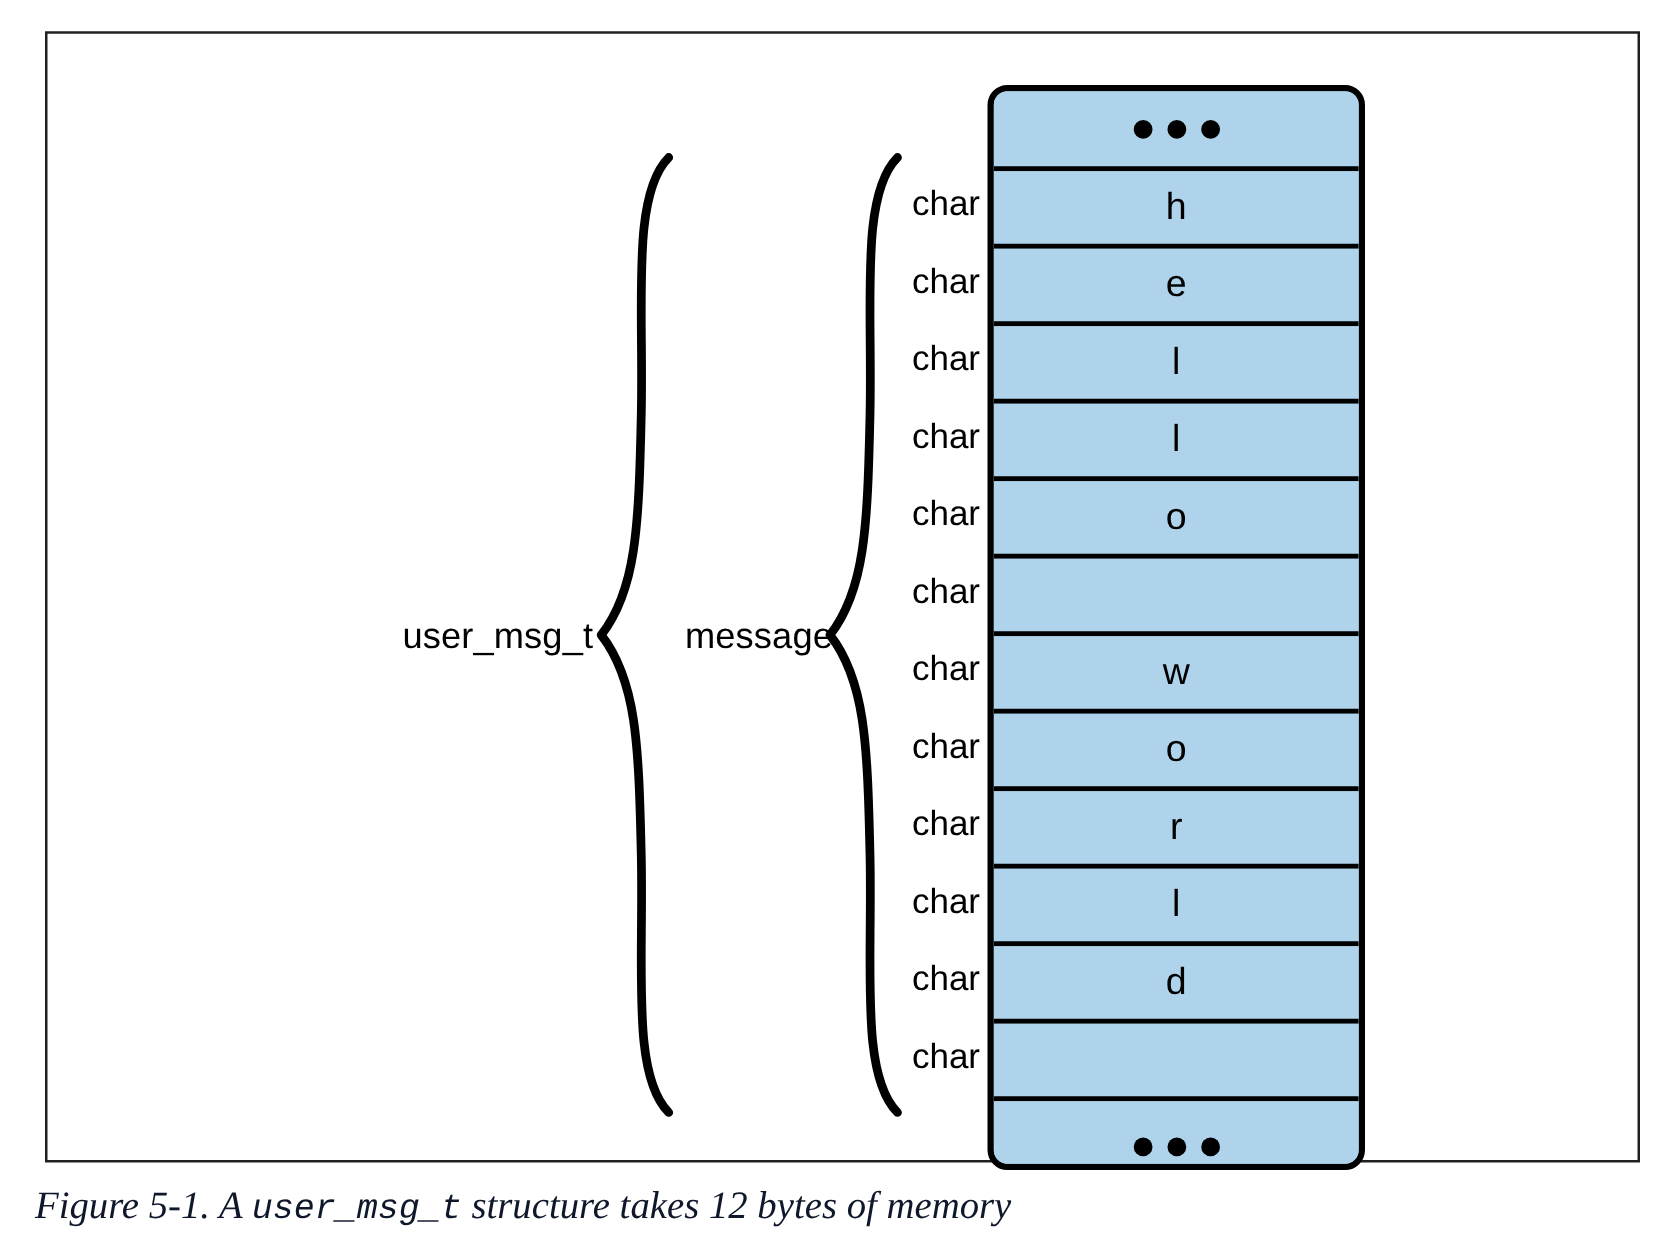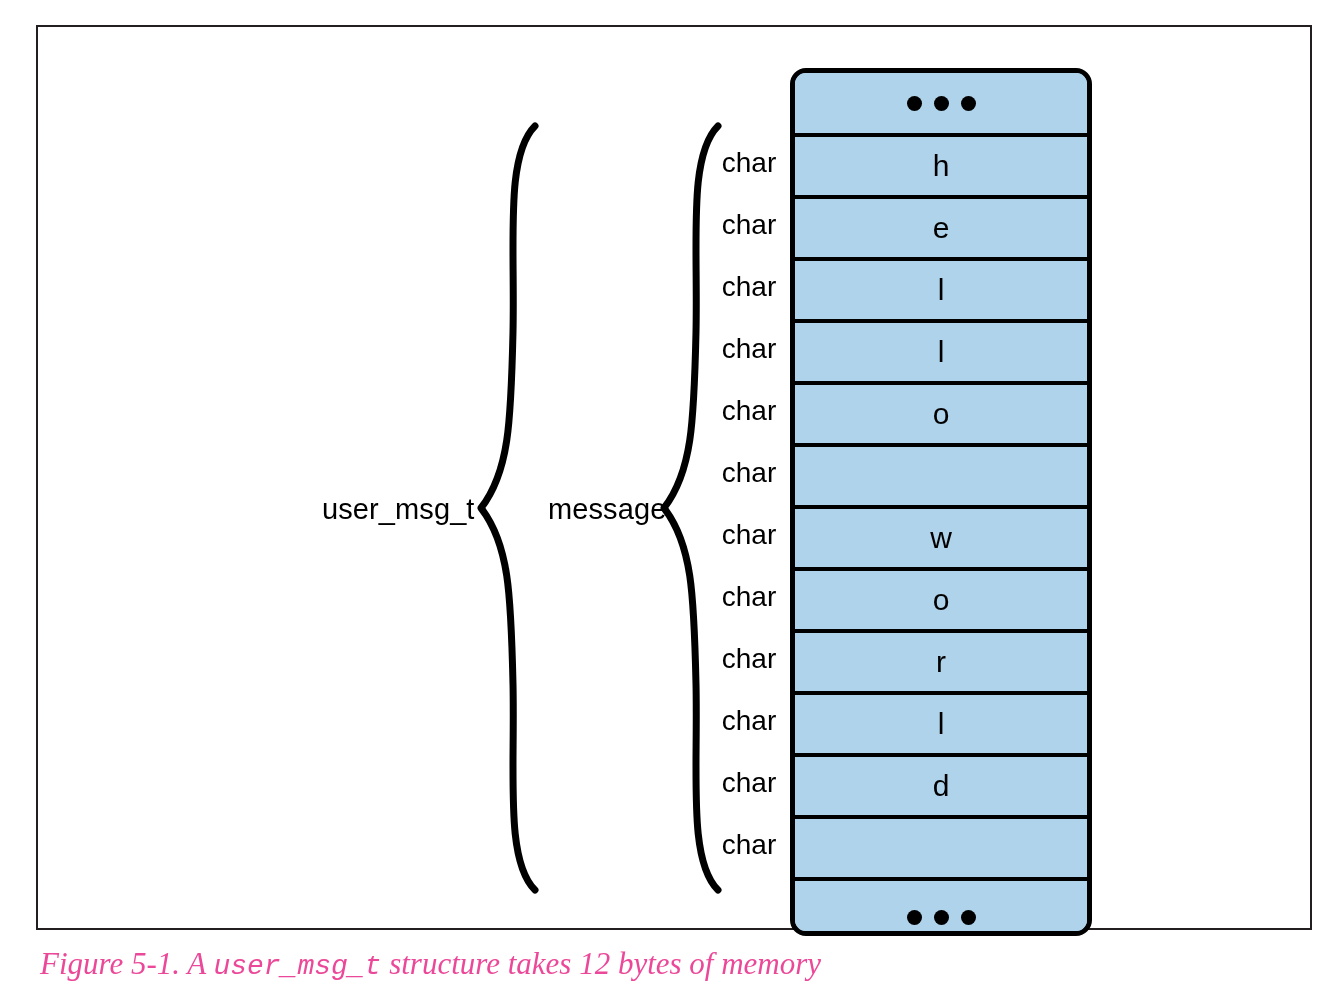--- a/index.html
+++ b/index.html
@@ -67,21 +67,21 @@
   
   #type-labels {
     position: absolute;
     left: 676px;
     top: 105px;
     width: 70px;
   }
   .type-label {
     height: 62px;
     line-height: 62px;
-    text-align: center;
+    text-align: right;
     font-size: 28px;
     color: #000000;
     white-space: nowrap;
   }
 
   
   #memory-block {
     position: absolute;
     left: 752px;
     top: 41px;
@@ -123,26 +123,26 @@
     display: block;
     width: 15px;
     height: 15px;
     border-radius: 50%;
     background: #000000;
   }
 
   
   #caption {
     position: absolute;
-    left: 40px;
+    left: 28px;
     top: 946px;
     font-family: "Liberation Serif", serif;
     font-style: italic;
     font-size: 31px;
-    color: #ec4899;
+    color: #0f172a;
     white-space: nowrap;
   }
   #caption .mono {
     font-family: "Liberation Mono", monospace;
     font-style: italic;
     font-size: 28px;
   }
 </style>
 </head>
 <body>

